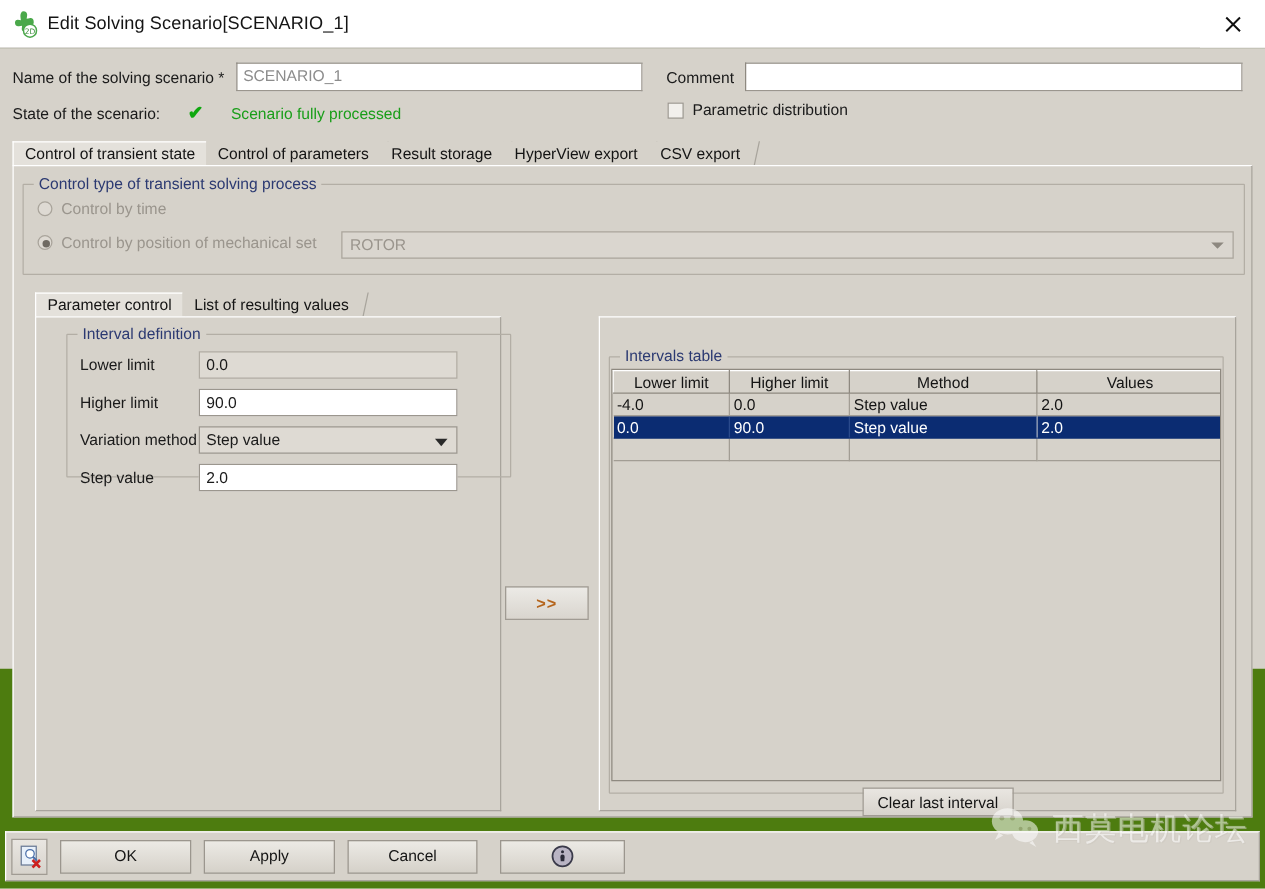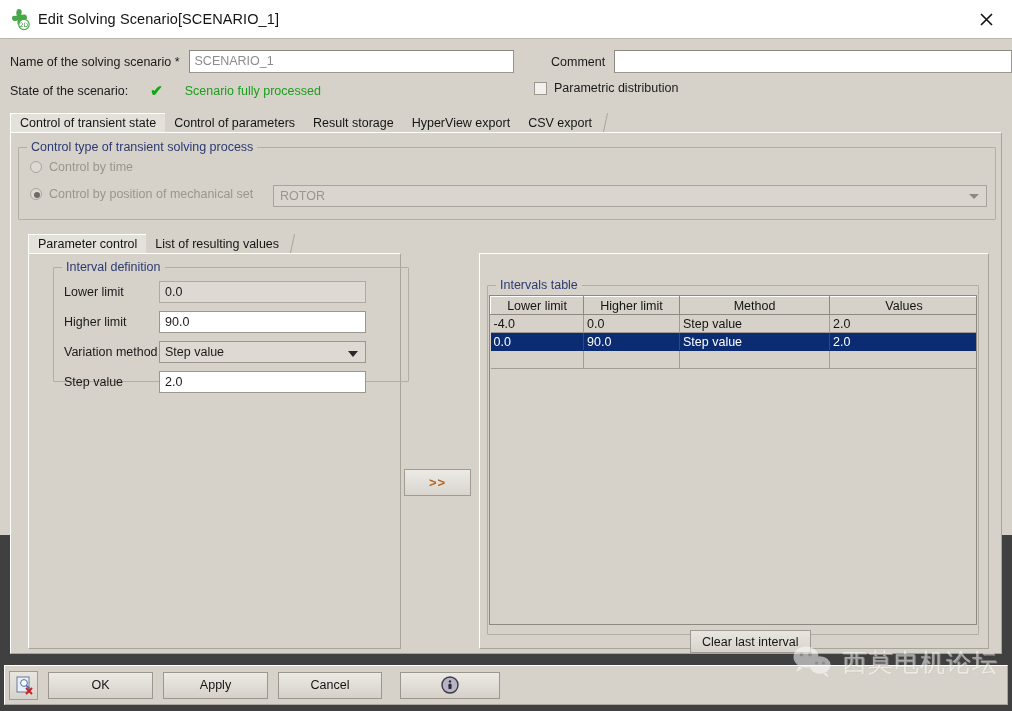--- a/index.html
+++ b/index.html
@@ -5,21 +5,21 @@
   * { box-sizing: border-box; }
   html, body {
     margin: 0; padding: 0;
     background: #ffffff;
     font-family: "Liberation Sans", sans-serif;
   }
   #app {
     position: relative;
     width: 1012px;
     height: 711px;
-    background: #404040;
+    background: #4d7c0f;
     overflow: hidden;
     font-size: 12.5px;
     color: #1a1a1a;
   }
 
   
   .titlebar {
     position: absolute; left: 0; top: 0;
     width: 1012px; height: 39px;
     background: #ffffff;
@@ -56,21 +56,21 @@
   .lbl { font-size: 12.5px; color: #1a1a1a; white-space: nowrap; }
   .txtfield {
     height: 23px; background: #ffffff;
     border: 1px solid #9b968e;
     border-top-color: #8e8980; border-left-color: #8e8980;
     padding: 0 5px; font-size: 12.5px; line-height: 21px;
     color: #8c8c8c; font-family: "Liberation Sans", sans-serif;
   }
   #name-input { width: 325px; margin-left: 9px; }
   .row-comment {
-    position: absolute; left: 551px; top: 11px;
+    position: absolute; left: 533px; top: 11px;
     display: flex; align-items: center;
   }
   #comment-input { width: 398px; margin-left: 9px; color: #1a1a1a; }
 
   .row-state {
     position: absolute; left: 10px; top: 44px;
     display: flex; align-items: center; gap: 22px;
   }
   .check-glyph { color: #0fa80f; font-size: 15px; font-weight: bold; line-height: 1; }
   .state-ok { color: #1a9e1a; font-size: 12.5px; }

